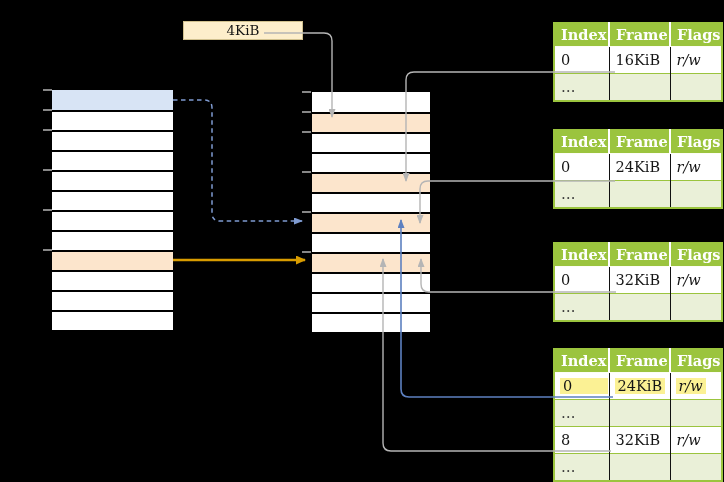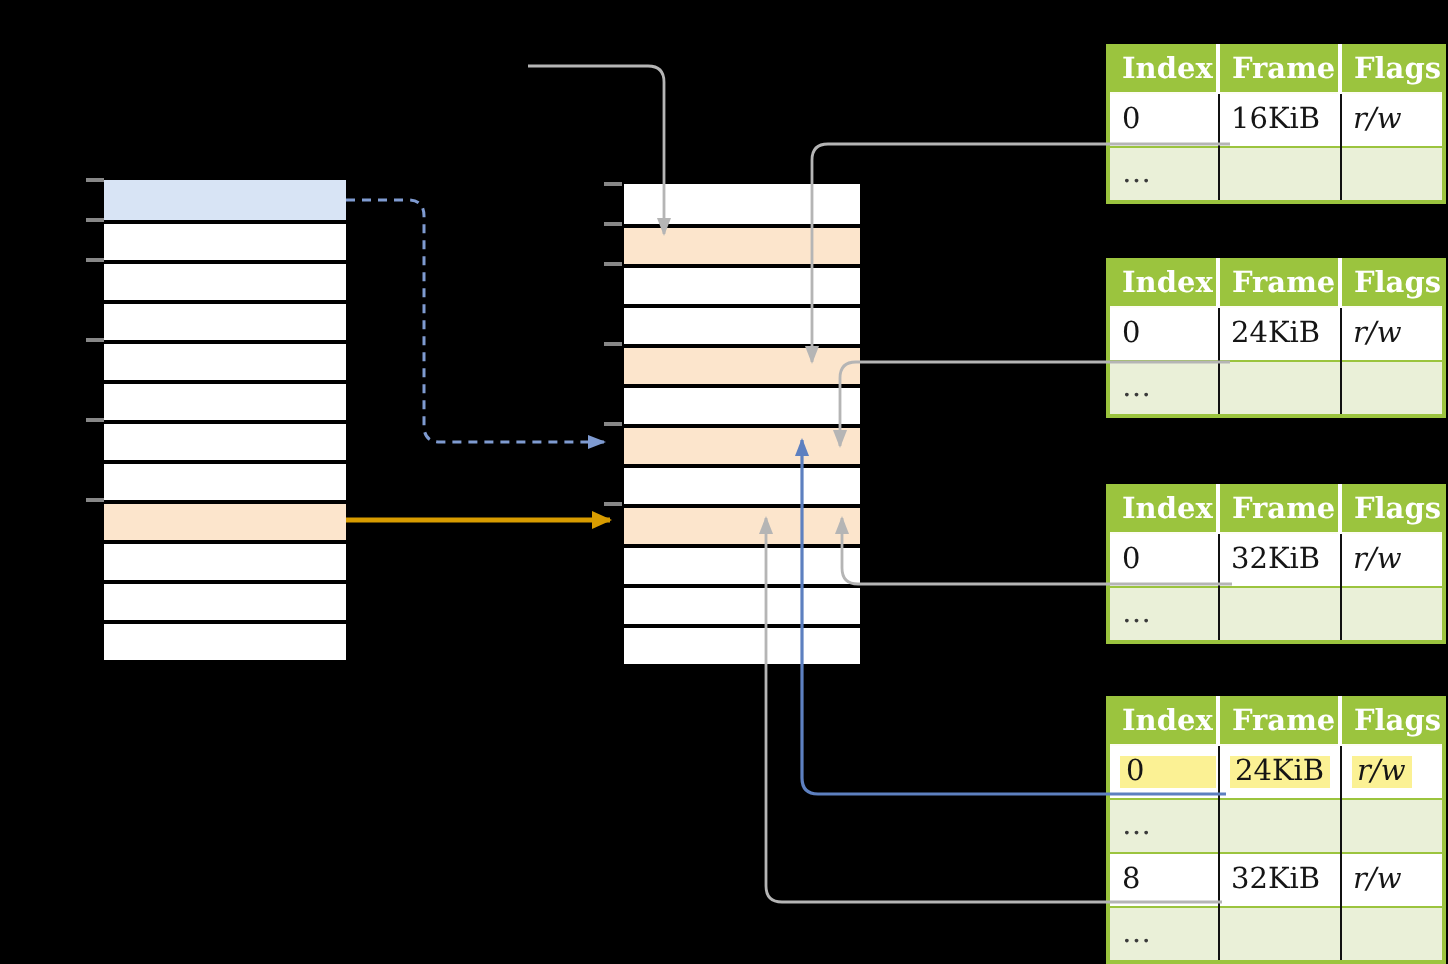--- a/index.html
+++ b/index.html
@@ -47,20 +47,23 @@
   .arr-gray{stroke:var(--gray);stroke-width:1.4;fill:none;}
   .arr-blue{stroke:var(--blue);stroke-width:1.6;fill:none;}
   .arr-gold{stroke:var(--gold);stroke-width:2.6;fill:none;}
   .arr-dash{stroke:var(--bluedash);stroke-width:1.5;fill:none;stroke-dasharray:4.5 3.5;}
 </style>
 </head>
 <body>
 
 <div id="stage">
 
+  <div class="pagelabel">
+    <span>4KiB</span>
+  </div>
 
   <div id="vmem" class="memcol">
       <div class="mrow blue"></div>
       <div class="mrow"></div>
       <div class="mrow"></div>
       <div class="mrow"></div>
       <div class="mrow"></div>
       <div class="mrow"></div>
       <div class="mrow"></div>
       <div class="mrow"></div>

